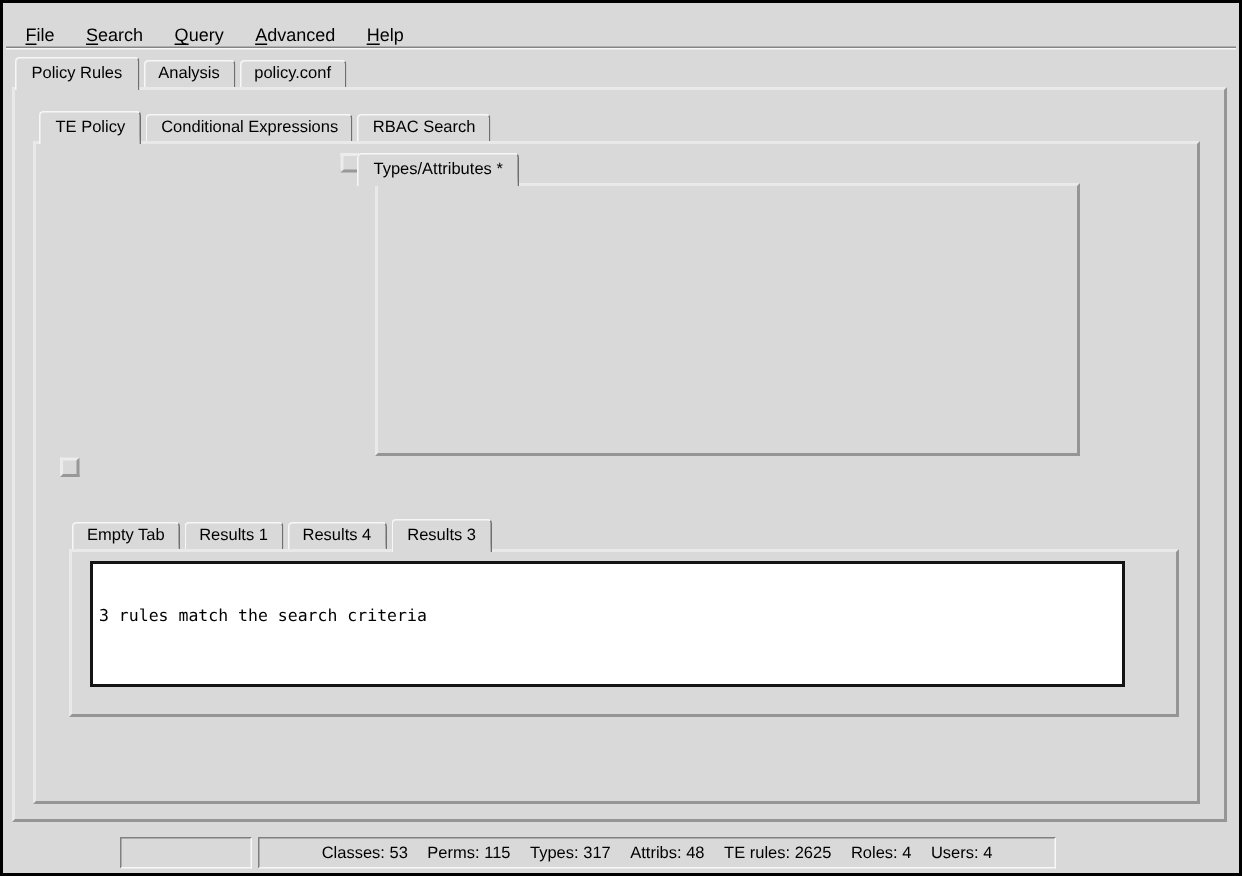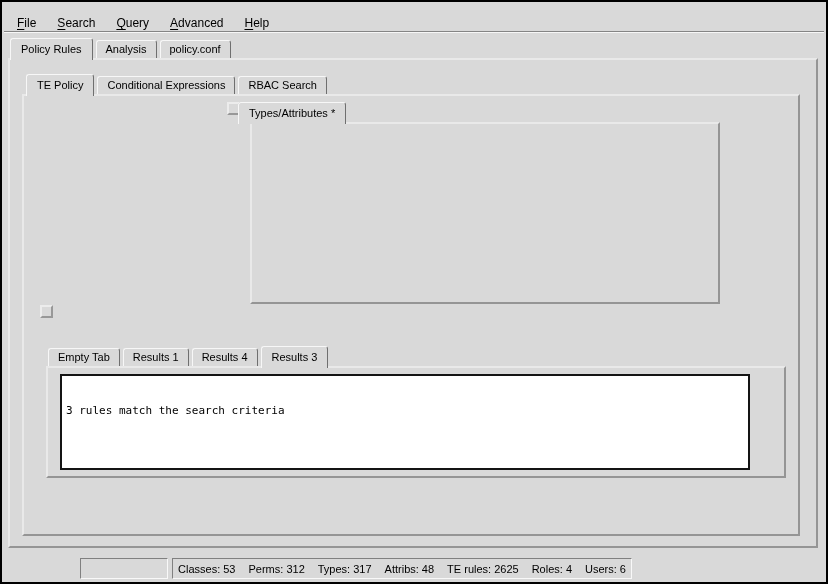--- a/index.html
+++ b/index.html
@@ -109,38 +109,38 @@
   #def-inner { position:absolute; left:8px; top:52px; width:58px; height:58px; }
   #def-combo { left:6px; top:26px; width:42px; height:20px; }
   #btn-new    { left:722px; top:107px; width:58px; height:24px; }
   #btn-update { left:722px; top:140px; width:62px; height:24px; }
   #hsash-line   { left:30px; top:309px; width:762px; height:2px; }
   #hsash-handle { left:38px; top:303px; }
   #display-frame { position:absolute; left:36px; top:324px; width:756px; height:192px; }
   #res-tabs { left:46px; top:341px; height:25px; }
   #res-page { left:44px; top:364px; width:740px; height:112px; }
   #text-widget {
-    position:absolute; left:58px; top:372px; width:690px; height:96px;
+    position:absolute; left:58px; top:372px; width:690px; height:84px;
     background:#fff; border:2px solid #141414; z-index:2;
     font-family:"DejaVu Sans Mono", monospace; font-size:11px; line-height:13px;
     padding:2px 4px; overflow:hidden; white-space:pre;
   }
   #summary-line { margin-bottom:13px; }
   #vscroll { left:750px; top:372px; width:17px; height:76px; }
   #vscroll .sb-thumb { height:28px; }
   #hscroll { left:58px; top:450px; width:692px; height:16px; }
   #hscroll .sb-thumb { flex:1; }
   #btn-close { left:54px; top:482px; width:722px; height:25px; }
   .status-panel {
     position:absolute; top:556px; height:21px; background:#d9d9d9;
     border:1px solid; border-color:#808080 #f8f8f8 #f8f8f8 #808080;
     display:flex; align-items:center; justify-content:center; gap:13px; white-space:nowrap;
   }
   #status-empty   { left:78px;  width:88px; }
-  #status-stats   { left:170px; width:460px; }
+  #status-stats   { left:170px; width:532px; }
   #status-version { left:706px; width:116px; }
   u { text-underline-offset:2px; }
 </style>
 </head>
 <body>
 
 <div id="window">
 
   <div id="menubar">
 
@@ -369,26 +369,26 @@
       </div>
   </div>
 
   <div id="btn-close" class="btn">Close Tab</div>
 
   <div id="status-empty" class="status-panel"></div>
   <div id="status-stats" class="status-panel">
 
       <span class="stat-seg">Classes: 53</span>
 
-      <span class="stat-seg">Perms: 312</span>
+      <span class="stat-seg">Perms: 115</span>
 
       <span class="stat-seg">Types: 317</span>
 
       <span class="stat-seg">Attribs: 48</span>
 
       <span class="stat-seg">TE rules: 2625</span>
 
       <span class="stat-seg">Roles: 4</span>
 
-      <span class="stat-seg">Users: 6</span>
+      <span class="stat-seg">Users: 4</span>
     </div>
 
 </div>
 
 </body></html>

